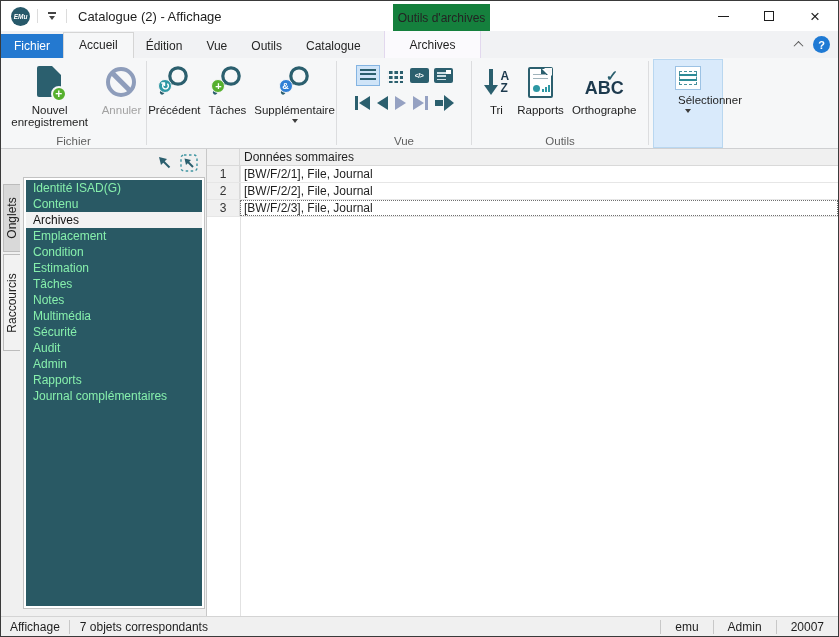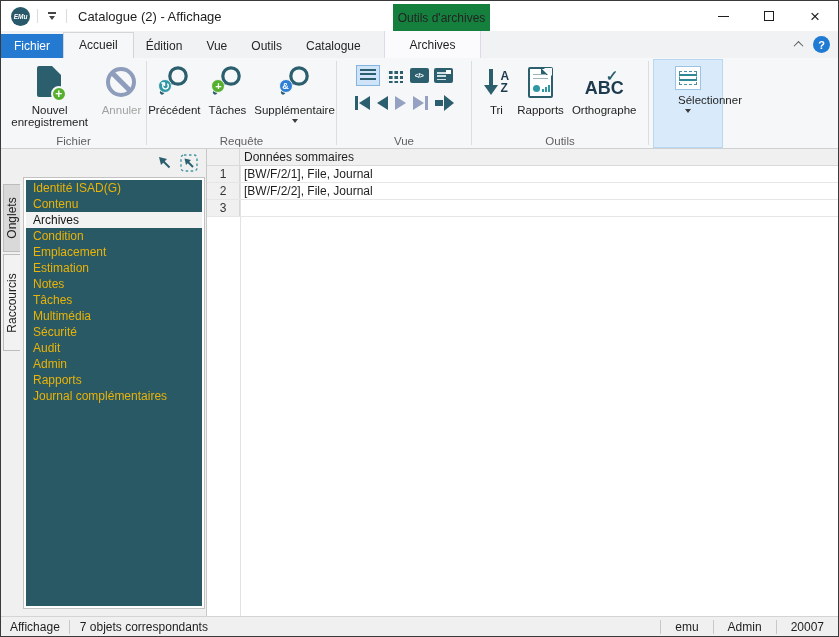--- a/index.html
+++ b/index.html
@@ -106,21 +106,21 @@
   .content { flex:1 1 auto; display:flex; background:#f0f0f0; overflow:hidden; }
   .left-strip { width:19px; position:relative; flex:0 0 auto; }
   .vtab { position:absolute; left:2px; width:17px; background:#f2f2f2; border:1px solid #bcbcbc; border-right:none; }
   .vtab span { position:absolute; top:50%; left:50%; transform:translate(-50%,-50%) rotate(-90deg); white-space:nowrap; font-size:12px; color:#222; }
   .vtab-onglets { top:35px; height:68px; background:#d9d9d9; }
   .vtab-racc { top:105px; height:97px; }
   .side-col { width:186px; display:flex; flex-direction:column; flex:0 0 auto; }
   .side-toolbar { height:28px; display:flex; justify-content:flex-end; align-items:center; gap:7px; padding-right:8px; }
   .side-panel { flex:1; margin:0 1px 7px 3px; background:#fff; border:1px solid #c2c2c2; padding:2px; }
   .side-inner { height:100%; background:#295964; overflow:hidden; }
-  .side-item { height:16px; line-height:16px; padding-left:7px; color:#eab308; font-size:12px; white-space:nowrap; }
+  .side-item { height:16px; line-height:16px; padding-left:7px; color:#86efac; font-size:12px; white-space:nowrap; }
   .side-item.selected { background:#f2f2f2; color:#141414; }
 
   
   .table-area { flex:1; background:#fff; border-left:1px solid #c8c8c8; display:flex; flex-direction:column; position:relative; }
   .t-vline { position:absolute; left:33px; top:0; bottom:0; width:1px; background:#e2e2e2; }
   .t-header { height:17px; display:flex; background:#f0f0f0; border-bottom:1px solid #d9d9d9; position:relative; z-index:1; }
   .t-numcell { width:33px; flex:0 0 auto; background:#f0f0f0; border-right:1px solid #d9d9d9; text-align:center; line-height:16px; color:#333; }
   .t-hlabel { padding-left:4px; line-height:17px; }
   .t-row { height:17px; display:flex; border-bottom:1px solid #e6e6e6; position:relative; z-index:1; }
   .t-cell { flex:1; padding-left:4px; line-height:16px; white-space:nowrap; }
@@ -245,21 +245,20 @@
                   <circle cx="22" cy="12" r="8.2" fill="none" stroke="#2b5f6e" stroke-width="3.2"></circle>
                   <line x1="15.6" y1="18.4" x2="6" y2="28.5" stroke="#2b5f6e" stroke-width="4.2" stroke-linecap="round"></line>
                 </svg>
               <span class="mag-badge badge-blue">&amp;</span>
             </div>
           </div>
           <div class="lbl">Supplémentaire</div>
           <i class="drop-caret"></i>
         </div>
       </div>
-      <div class="group-label">Requête</div>
     </div>
     <div class="gsep"></div>
 
     <div class="rgroup" style="width:134px;">
       <div class="vue-col">
         <div class="vue-top">
           <div class="v-sel">
               <div class="vi-list"></div>
             </div>
           <div class="vi-grid"></div>
@@ -374,25 +373,25 @@
             <rect x="1" y="1" width="16" height="16" rx="3" fill="none" stroke="#3f95a1" stroke-width="1.4" stroke-dasharray="2.5,2.5"></rect>
             <line x1="13" y1="13" x2="6.5" y2="6.5" stroke="#2b5f6e" stroke-width="2"></line>
             <polygon points="4.5,4.5 11,6 6,11" fill="#2b5f6e"></polygon>
           </svg>
       </div>
       <div class="side-panel">
         <div class="side-inner">
           <div class="side-item">Identité ISAD(G)</div>
           <div class="side-item">Contenu</div>
           <div class="side-item selected">Archives</div>
+          <div class="side-item">Emplacement</div>
           <div class="side-item">Condition</div>
-          <div class="side-item">Emplacement</div>
           <div class="side-item">Estimation</div>
+          <div class="side-item">Tâches</div>
           <div class="side-item">Notes</div>
-          <div class="side-item">Tâches</div>
           <div class="side-item">Multimédia</div>
           <div class="side-item">Sécurité</div>
           <div class="side-item">Audit</div>
           <div class="side-item">Admin</div>
           <div class="side-item">Rapports</div>
           <div class="side-item">Journal complémentaires</div>
         </div>
       </div>
     </div>
 
@@ -405,20 +404,21 @@
       <div class="t-row">
         <div class="t-numcell">1</div>
         <div class="t-cell">[BW/F/2/1], File, Journal</div>
       </div>
       <div class="t-row">
         <div class="t-numcell">2</div>
         <div class="t-cell">[BW/F/2/2], File, Journal</div>
       </div>
       <div class="t-row focused">
         <div class="t-numcell">3</div>
+        <div class="t-cell">[BW/F/2/3], File, Journal</div>
       </div>
     </div>
   </div>
 
   <div class="statusbar">
     <div class="s-mode">Affichage</div>
     <div class="ssep"></div>
     <div class="s-count">7 objets correspondants</div>
     <div class="s-right">
       <div class="ssep"></div>

